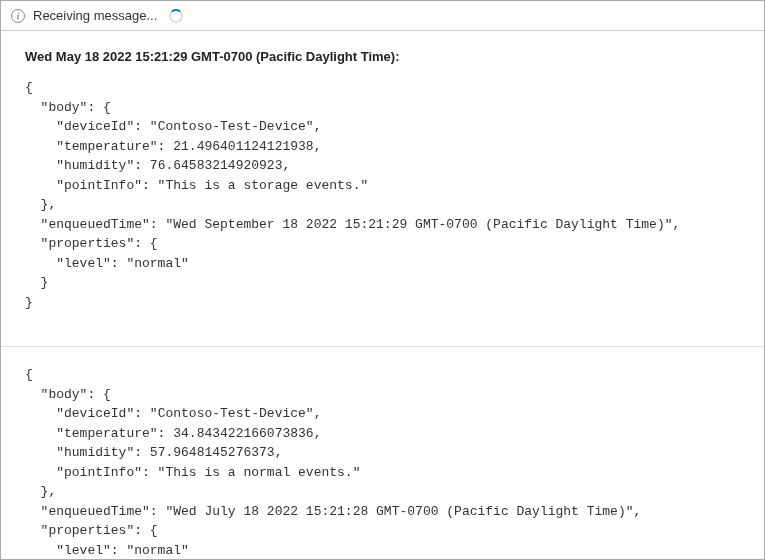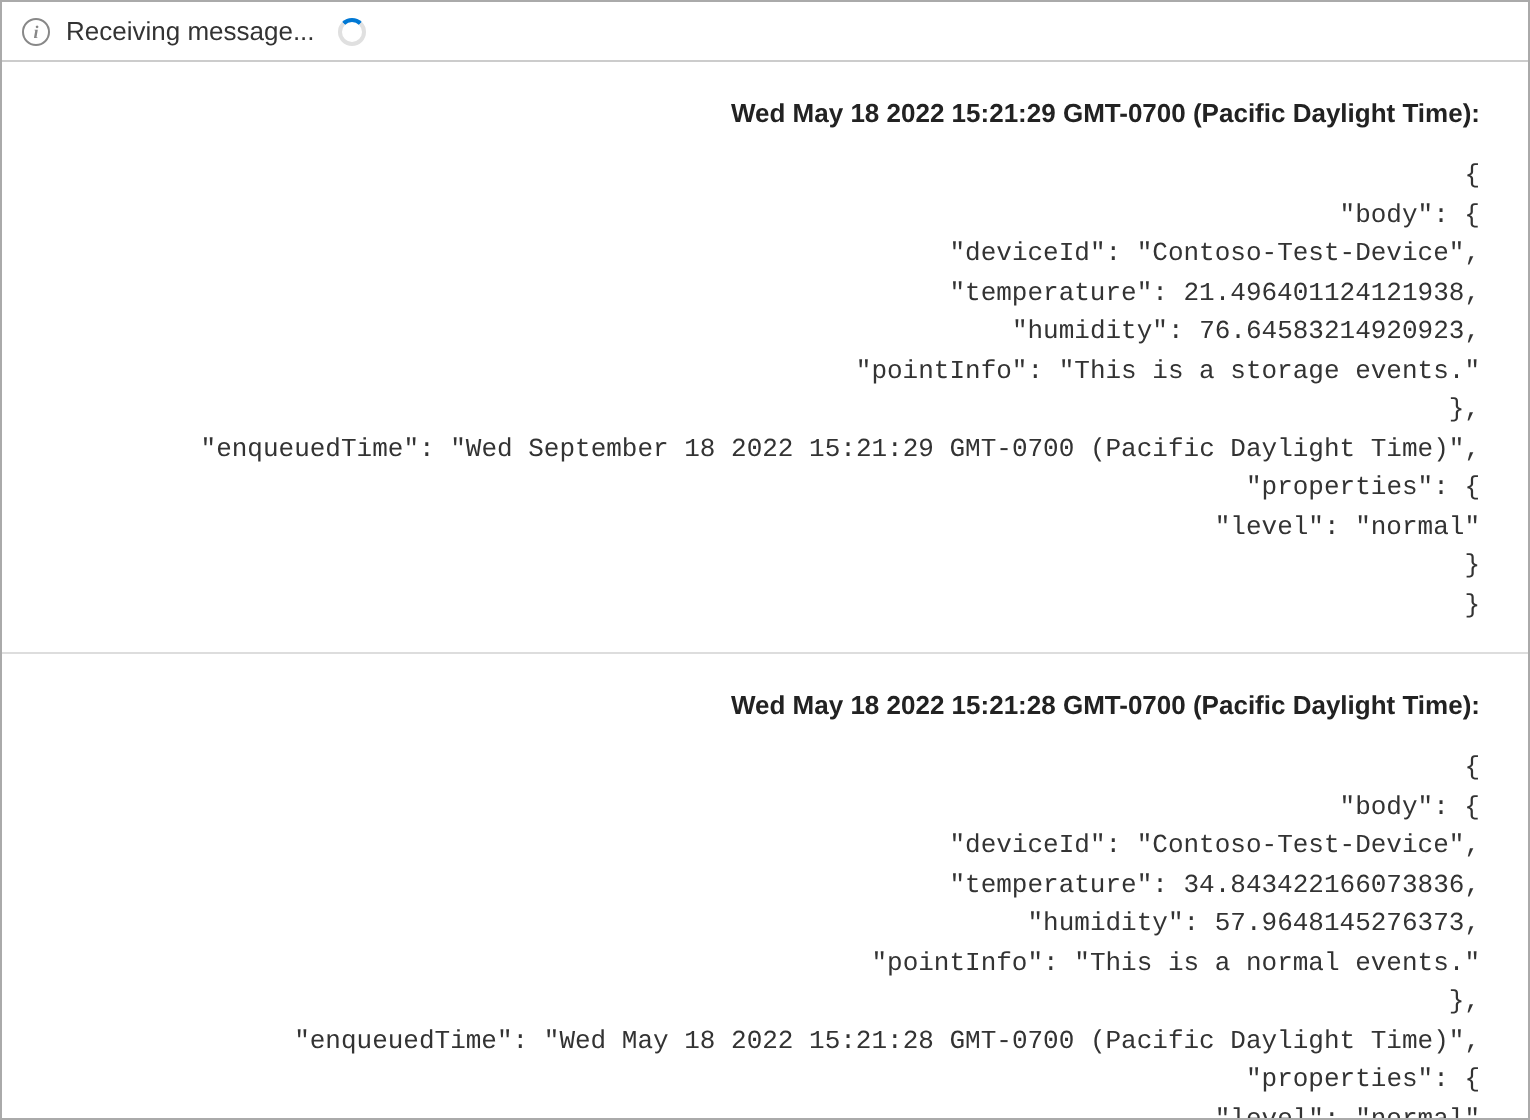--- a/index.html
+++ b/index.html
@@ -59,23 +59,22 @@
   .content-scroll::-webkit-scrollbar {
     width: 14px;
   }
   .content-scroll::-webkit-scrollbar-track {
     background: #f5f5f5;
   }
   .content-scroll::-webkit-scrollbar-thumb {
     background: #c0c0c0;
   }
   .event-block {
-    padding: 18px 24px 14px 24px;
+    padding: 18px 24px 34px 24px;
     border-bottom: 1px solid #ddd;
-    text-align: right;
   }
   .event-block:last-child {
     border-bottom: none;
   }
   .event-title {
     font-size: 13px;
     font-weight: 700;
     color: #222;
     margin-bottom: 14px;
   }
@@ -108,28 +107,27 @@
     "pointInfo": "<span>This is a storage events.</span>"
   },
   "enqueuedTime": "<span>Wed September 18 2022 15:21:29 GMT-0700 (Pacific Daylight Time)</span>",
   "properties": {
     "level": "<span>normal</span>"
   }
 }</div>
   </div>
 
   <div class="event-block">
-    <div class="event-title">Wed May 18 2022 15:21:28 GMT-0700 (Pacific Daylight Time):</div>
     <div class="event-body">{
   "body": {
     "deviceId": "<span>Contoso-Test-Device</span>",
     "temperature": <span>34.843422166073836</span>,
     "humidity": <span>57.9648145276373</span>,
     "pointInfo": "<span>This is a normal events.</span>"
   },
-  "enqueuedTime": "<span>Wed May 18 2022 15:21:28 GMT-0700 (Pacific Daylight Time)</span>",
+  "enqueuedTime": "<span>Wed July 18 2022 15:21:28 GMT-0700 (Pacific Daylight Time)</span>",
   "properties": {
     "level": "<span>normal</span>"
   }
 }</div>
   </div>
 
 </div>
 
 </body></html>

